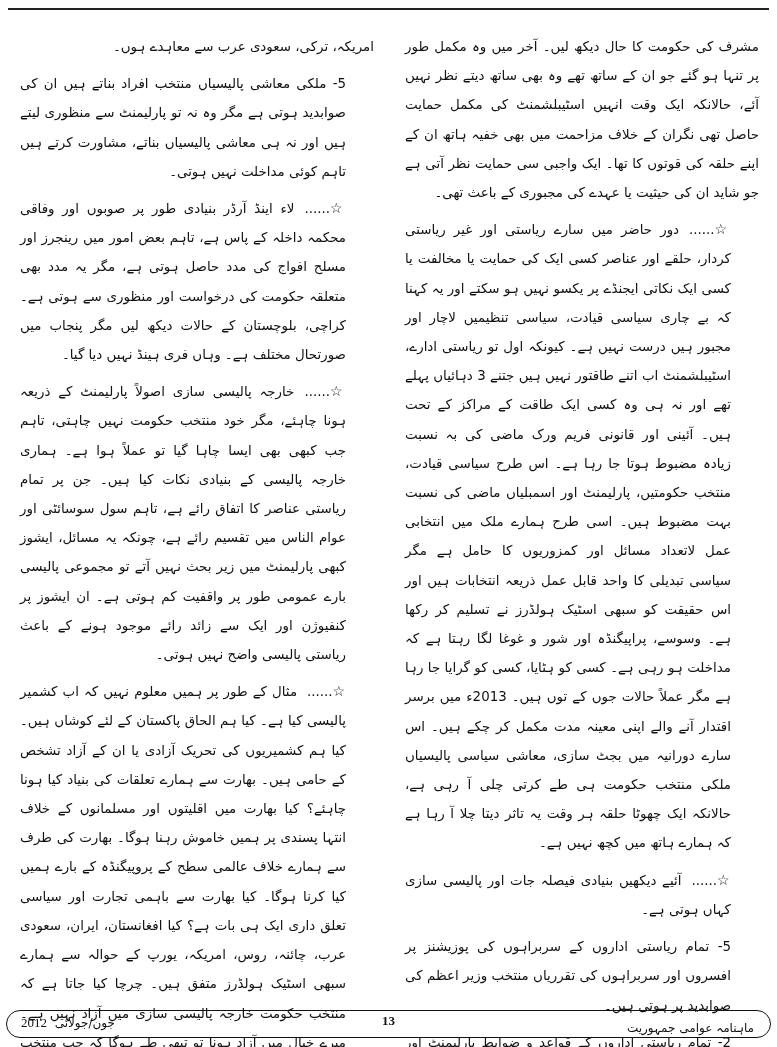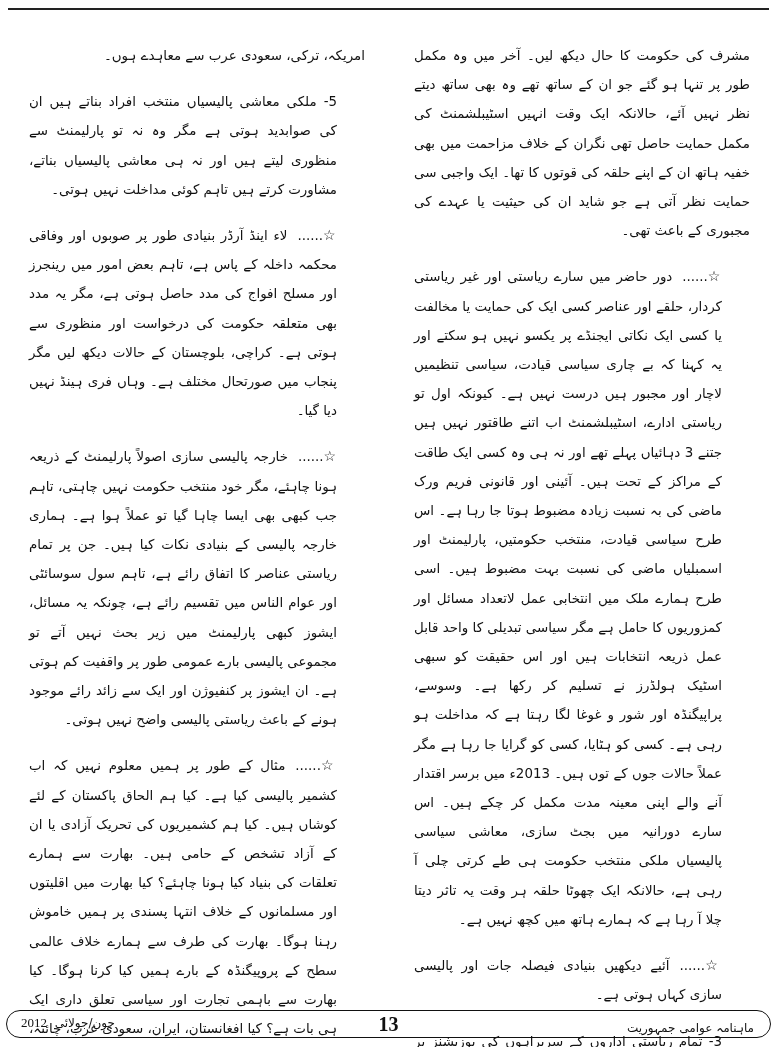--- a/index.html
+++ b/index.html
@@ -4,42 +4,42 @@
 <style>
   html, body { margin: 0; padding: 0; background: #ffffff; }
   body { width: 777px; height: 1047px; position: relative; overflow: hidden;
          font-family: "DejaVu Sans", sans-serif; color: #111; }
   .top-rule { position: absolute; left: 8px; right: 8px; top: 8px; height: 0;
               border-top: 2px solid #222; }
   .col { position: absolute; top: 24px; width: 370px; direction: rtl; text-align: justify;
          font-size: 13.4px; line-height: 29.2px; }
   .col-right { right: 10px; }
   .col-left { left: 12px; }
-  .col p { margin: 17px; }
+  .col p { margin: 8px; }
   .col .indent { padding-right: 28px; }
   .col .star-para .star { font-family: "DejaVu Sans", sans-serif; font-size: 14px; }
   .col .star-para .dots { margin-left: 10px; letter-spacing: 1px; }
   .footer { position: absolute; left: 6px; right: 6px; top: 1010px; height: 26px;
             border: 1.5px solid #111; border-radius: 14px; }
   .footer .mag { position: absolute; right: 16px; top: 10px; font-size: 12px; direction: rtl; }
   .footer .page { position: absolute; left: 50%; transform: translateX(-50%); top: 2px;
-                  font-family: "Liberation Serif", serif; font-weight: bold; font-size: 20px; }
+                  font-family: "Liberation Serif", serif; font-weight: bold; font-size: 13px; }
   .footer .issue { position: absolute; left: 14px; top: 4px; font-size: 12px; direction: rtl; }
   .footer .year { font-family: "Liberation Serif", serif; font-size: 13px; }
 </style>
 </head>
 <body>
 
 <div class="top-rule"></div>
 
 <div class="col col-right">
   <p>مشرف کی حکومت کا حال دیکھ لیں۔ آخر میں وہ مکمل طور پر تنہا ہو گئے جو ان کے ساتھ تھے وہ بھی ساتھ دیتے نظر نہیں آئے، حالانکہ ایک وقت انہیں اسٹیبلشمنٹ کی مکمل حمایت حاصل تھی نگران کے خلاف مزاحمت میں بھی خفیہ ہاتھ ان کے اپنے حلقہ کی قوتوں کا تھا۔ ایک واجبی سی حمایت نظر آتی ہے جو شاید ان کی حیثیت یا عہدے کی مجبوری کے باعث تھی۔</p>
   <p class="star-para indent"><span class="star">☆</span><span class="dots">......</span><span>دور حاضر میں سارے ریاستی اور غیر ریاستی کردار، حلقے اور عناصر کسی ایک کی حمایت یا مخالفت یا کسی ایک نکاتی ایجنڈے پر یکسو نہیں ہو سکتے اور یہ کہنا کہ بے چاری سیاسی قیادت، سیاسی تنظیمیں لاچار اور مجبور ہیں درست نہیں ہے۔ کیونکہ اول تو ریاستی ادارے، اسٹیبلشمنٹ اب اتنے طاقتور نہیں ہیں جتنے 3 دہائیاں پہلے تھے اور نہ ہی وہ کسی ایک طاقت کے مراکز کے تحت ہیں۔ آئینی اور قانونی فریم ورک ماضی کی بہ نسبت زیادہ مضبوط ہوتا جا رہا ہے۔ اس طرح سیاسی قیادت، منتخب حکومتیں، پارلیمنٹ اور اسمبلیاں ماضی کی نسبت بہت مضبوط ہیں۔ اسی طرح ہمارے ملک میں انتخابی عمل لاتعداد مسائل اور کمزوریوں کا حامل ہے مگر سیاسی تبدیلی کا واحد قابل عمل ذریعہ انتخابات ہیں اور اس حقیقت کو سبھی اسٹیک ہولڈرز نے تسلیم کر رکھا ہے۔ وسوسے، پراپیگنڈہ اور شور و غوغا لگا رہتا ہے کہ مداخلت ہو رہی ہے۔ کسی کو ہٹایا، کسی کو گرایا جا رہا ہے مگر عملاً حالات جوں کے توں ہیں۔ 2013ء میں برسر اقتدار آنے والے اپنی معینہ مدت مکمل کر چکے ہیں۔ اس سارے دورانیہ میں بجٹ سازی، معاشی سیاسی پالیسیاں ملکی منتخب حکومت ہی طے کرتی چلی آ رہی ہے، حالانکہ ایک چھوٹا حلقہ ہر وقت یہ تاثر دیتا چلا آ رہا ہے کہ ہمارے ہاتھ میں کچھ نہیں ہے۔</span></p>
   <p class="star-para indent"><span class="star">☆</span><span class="dots">......</span><span>آئیے دیکھیں بنیادی فیصلہ جات اور پالیسی سازی کہاں ہوتی ہے۔</span></p>
-  <p class="indent">3- تمام ریاستی اداروں کے سربراہوں کی پوزیشنز پر افسروں اور سربراہوں کی تقرریاں منتخب وزیر اعظم کی صوابدید پر ہوتی ہیں۔</p>
+  <p class="indent">5- تمام ریاستی اداروں کے سربراہوں کی پوزیشنز پر افسروں اور سربراہوں کی تقرریاں منتخب وزیر اعظم کی صوابدید پر ہوتی ہیں۔</p>
   <p class="indent">2- تمام ریاستی اداروں کے قواعد و ضوابط پارلیمنٹ اور اسمبلیوں کے ذریعے ہوتی ہے۔</p>
   <p class="indent">3- ملکی اور صوبہ جاتی بجٹ سازی منتخب نمائندوں کے ذریعے ہوتی ہے۔</p>
 
 </div>
 
 <div class="col col-left">
   <p>امریکہ، ترکی، سعودی عرب سے معاہدے ہوں۔</p>
   <p class="indent">5- ملکی معاشی پالیسیاں منتخب افراد بناتے ہیں ان کی صوابدید ہوتی ہے مگر وہ نہ تو پارلیمنٹ سے منظوری لیتے ہیں اور نہ ہی معاشی پالیسیاں بناتے، مشاورت کرتے ہیں تاہم کوئی مداخلت نہیں ہوتی۔</p>
   <p class="star-para indent"><span class="star">☆</span><span class="dots">......</span><span>لاء اینڈ آرڈر بنیادی طور پر صوبوں اور وفاقی محکمہ داخلہ کے پاس ہے، تاہم بعض امور میں رینجرز اور مسلح افواج کی مدد حاصل ہوتی ہے، مگر یہ مدد بھی متعلقہ حکومت کی درخواست اور منظوری سے ہوتی ہے۔ کراچی، بلوچستان کے حالات دیکھ لیں مگر پنجاب میں صورتحال مختلف ہے۔ وہاں فری ہینڈ نہیں دیا گیا۔</span></p>
   <p class="star-para indent"><span class="star">☆</span><span class="dots">......</span><span>خارجہ پالیسی سازی اصولاً پارلیمنٹ کے ذریعہ ہونا چاہئے، مگر خود منتخب حکومت نہیں چاہتی، تاہم جب کبھی بھی ایسا چاہا گیا تو عملاً ہوا ہے۔ ہماری خارجہ پالیسی کے بنیادی نکات کیا ہیں۔ جن پر تمام ریاستی عناصر کا اتفاق رائے ہے، تاہم سول سوسائٹی اور عوام الناس میں تقسیم رائے ہے، چونکہ یہ مسائل، ایشوز کبھی پارلیمنٹ میں زیر بحث نہیں آتے تو مجموعی پالیسی بارے عمومی طور پر واقفیت کم ہوتی ہے۔ ان ایشوز پر کنفیوژن اور ایک سے زائد رائے موجود ہونے کے باعث ریاستی پالیسی واضح نہیں ہوتی۔</span></p>

